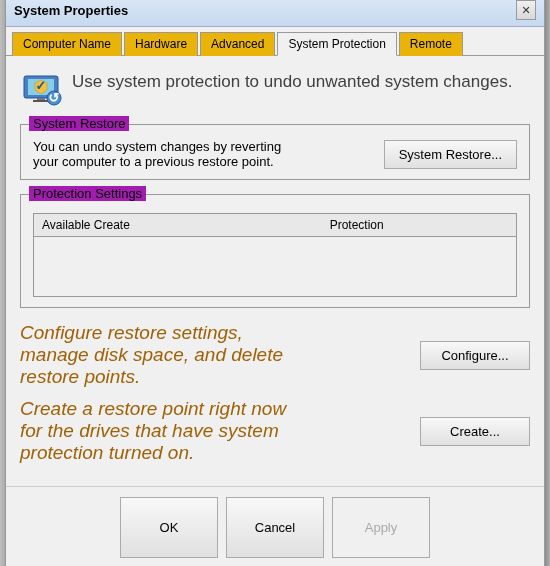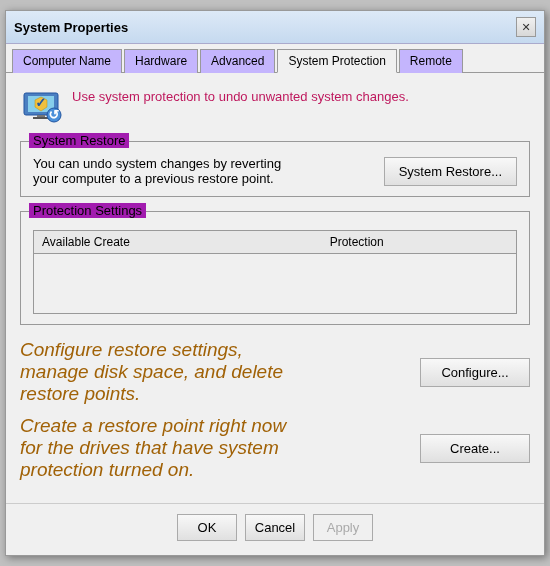--- a/index.html
+++ b/index.html
@@ -59,21 +59,21 @@
       border-bottom: 1px solid #999;
       background: #f0f0f0;
       padding: 4px 6px 0 6px;
       gap: 2px;
     }
 
     .tab {
       padding: 4px 10px;
       border: 1px solid #999;
       border-bottom: none;
-      background: #c4b5fd;
+      background: #eab308;
       cursor: pointer;
       font-size: 12px;
       color: #000;
       position: relative;
       top: 1px;
     }
 
     .tab.active {
       background: #f0f0f0;
       border-bottom: 1px solid #f0f0f0;
@@ -93,22 +93,22 @@
       gap: 10px;
     }
 
     .shield-icon {
       width: 42px;
       height: 42px;
       flex-shrink: 0;
     }
 
     .info-text {
-      font-size: 13px;
-      color: #be185d;
+      font-size: 17px;
+      color: #404040;
       padding-top: 4px;
     }
 
     .group-box {
       border: 1px solid #999;
       padding: 10px 12px;
       margin-bottom: 14px;
       position: relative;
     }
 
@@ -206,22 +206,22 @@
 
     .dialog-buttons {
       display: flex;
       justify-content: center;
       gap: 8px;
       padding: 10px 14px 14px;
       border-top: 1px solid #ccc;
     }
 
     .dialog-btn {
-      padding: 5px 0;
-      width: 60px;
+      padding: 22px 0;
+      width: 98px;
       background: linear-gradient(to bottom, #f8f8f8, #e0e0e0);
       border: 1px solid #aaa;
       cursor: pointer;
       font-size: 13px;
       color: #000;
     }
 
     .dialog-btn:disabled {
       color: #aaa;
       background: #f0f0f0;

